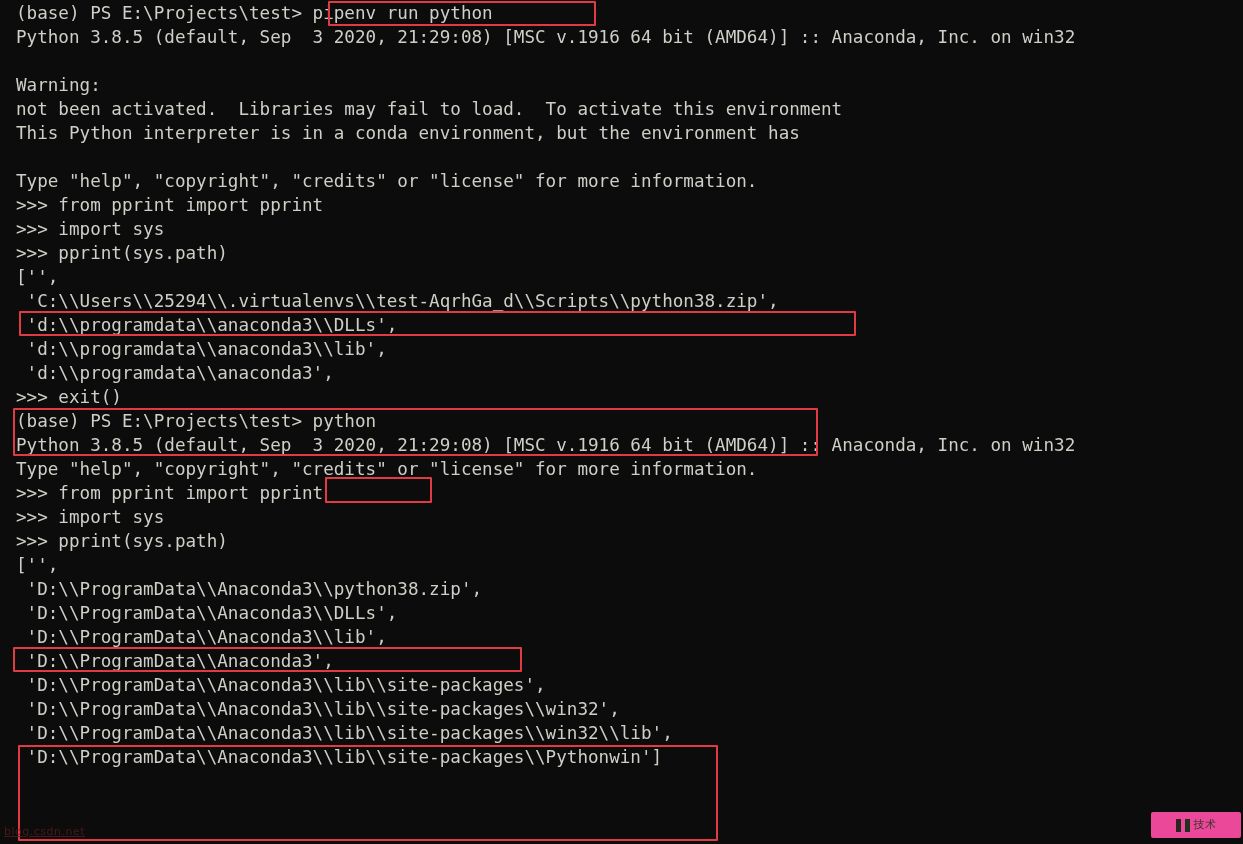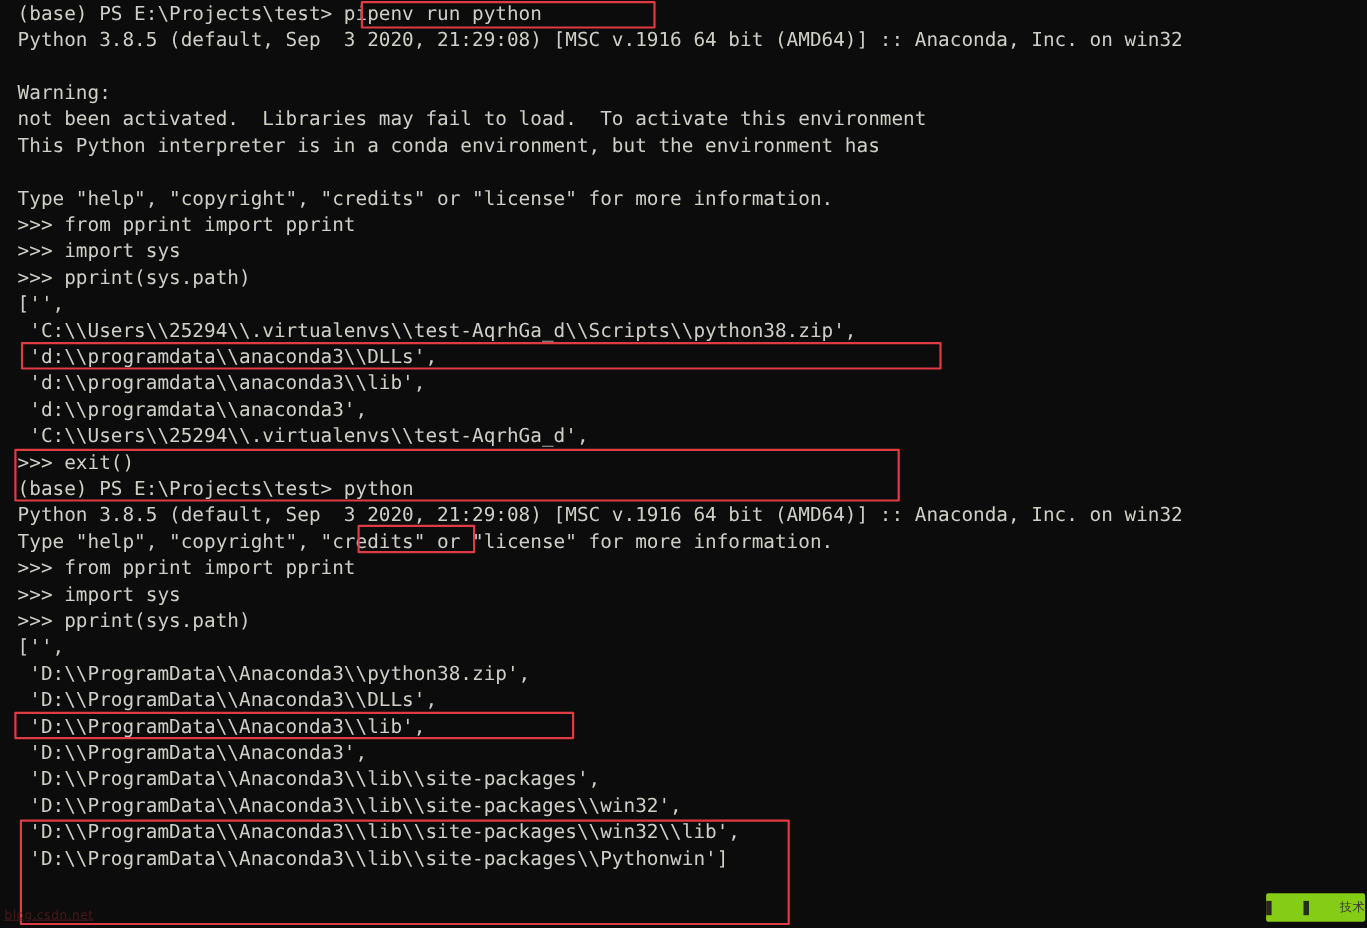--- a/index.html
+++ b/index.html
@@ -60,25 +60,25 @@
     letter-spacing: 0.5px;
     white-space: pre;
     text-decoration: underline;
   }
   .wm-right {
     position: absolute;
     left: 1151px;
     top: 812px;
     width: 90px;
     height: 26px;
-    background: #84cc16;
+    background: #ec4899;
     border-radius: 2px;
     display: flex;
     align-items: center;
-    justify-content: space-between;
+    justify-content: center;
     gap: 4px;
     overflow: hidden;
   }
   .wm-right .wm-mark {
     font-family: "DejaVu Sans", "Liberation Sans", sans-serif;
     font-size: 11px;
     color: #3a3430;
     white-space: pre;
     letter-spacing: 0.5px;
   }
@@ -105,21 +105,20 @@
       <div class="line blank"></div>
       <div class="line">Type "help", "copyright", "credits" or "license" for more information.</div>
       <div class="line">&gt;&gt;&gt; from pprint import pprint</div>
       <div class="line">&gt;&gt;&gt; import sys</div>
       <div class="line">&gt;&gt;&gt; pprint(sys.path)</div>
       <div class="line">['',</div>
       <div class="line"> 'C:\\Users\\25294\\.virtualenvs\\test-AqrhGa_d\\Scripts\\python38.zip',</div>
       <div class="line"> 'd:\\programdata\\anaconda3\\DLLs',</div>
       <div class="line"> 'd:\\programdata\\anaconda3\\lib',</div>
       <div class="line"> 'd:\\programdata\\anaconda3',</div>
-      <div class="line"> 'C:\\Users\\25294\\.virtualenvs\\test-AqrhGa_d',</div>
       <div class="line">&gt;&gt;&gt; exit()</div>
       <div class="line">(base) PS E:\Projects\test&gt; python</div>
       <div class="line">Python 3.8.5 (default, Sep  3 2020, 21:29:08) [MSC v.1916 64 bit (AMD64)] :: Anaconda, Inc. on win32</div>
       <div class="line">Type "help", "copyright", "credits" or "license" for more information.</div>
       <div class="line">&gt;&gt;&gt; from pprint import pprint</div>
       <div class="line">&gt;&gt;&gt; import sys</div>
       <div class="line">&gt;&gt;&gt; pprint(sys.path)</div>
       <div class="line">['',</div>
       <div class="line"> 'D:\\ProgramData\\Anaconda3\\python38.zip',</div>
       <div class="line"> 'D:\\ProgramData\\Anaconda3\\DLLs',</div>

